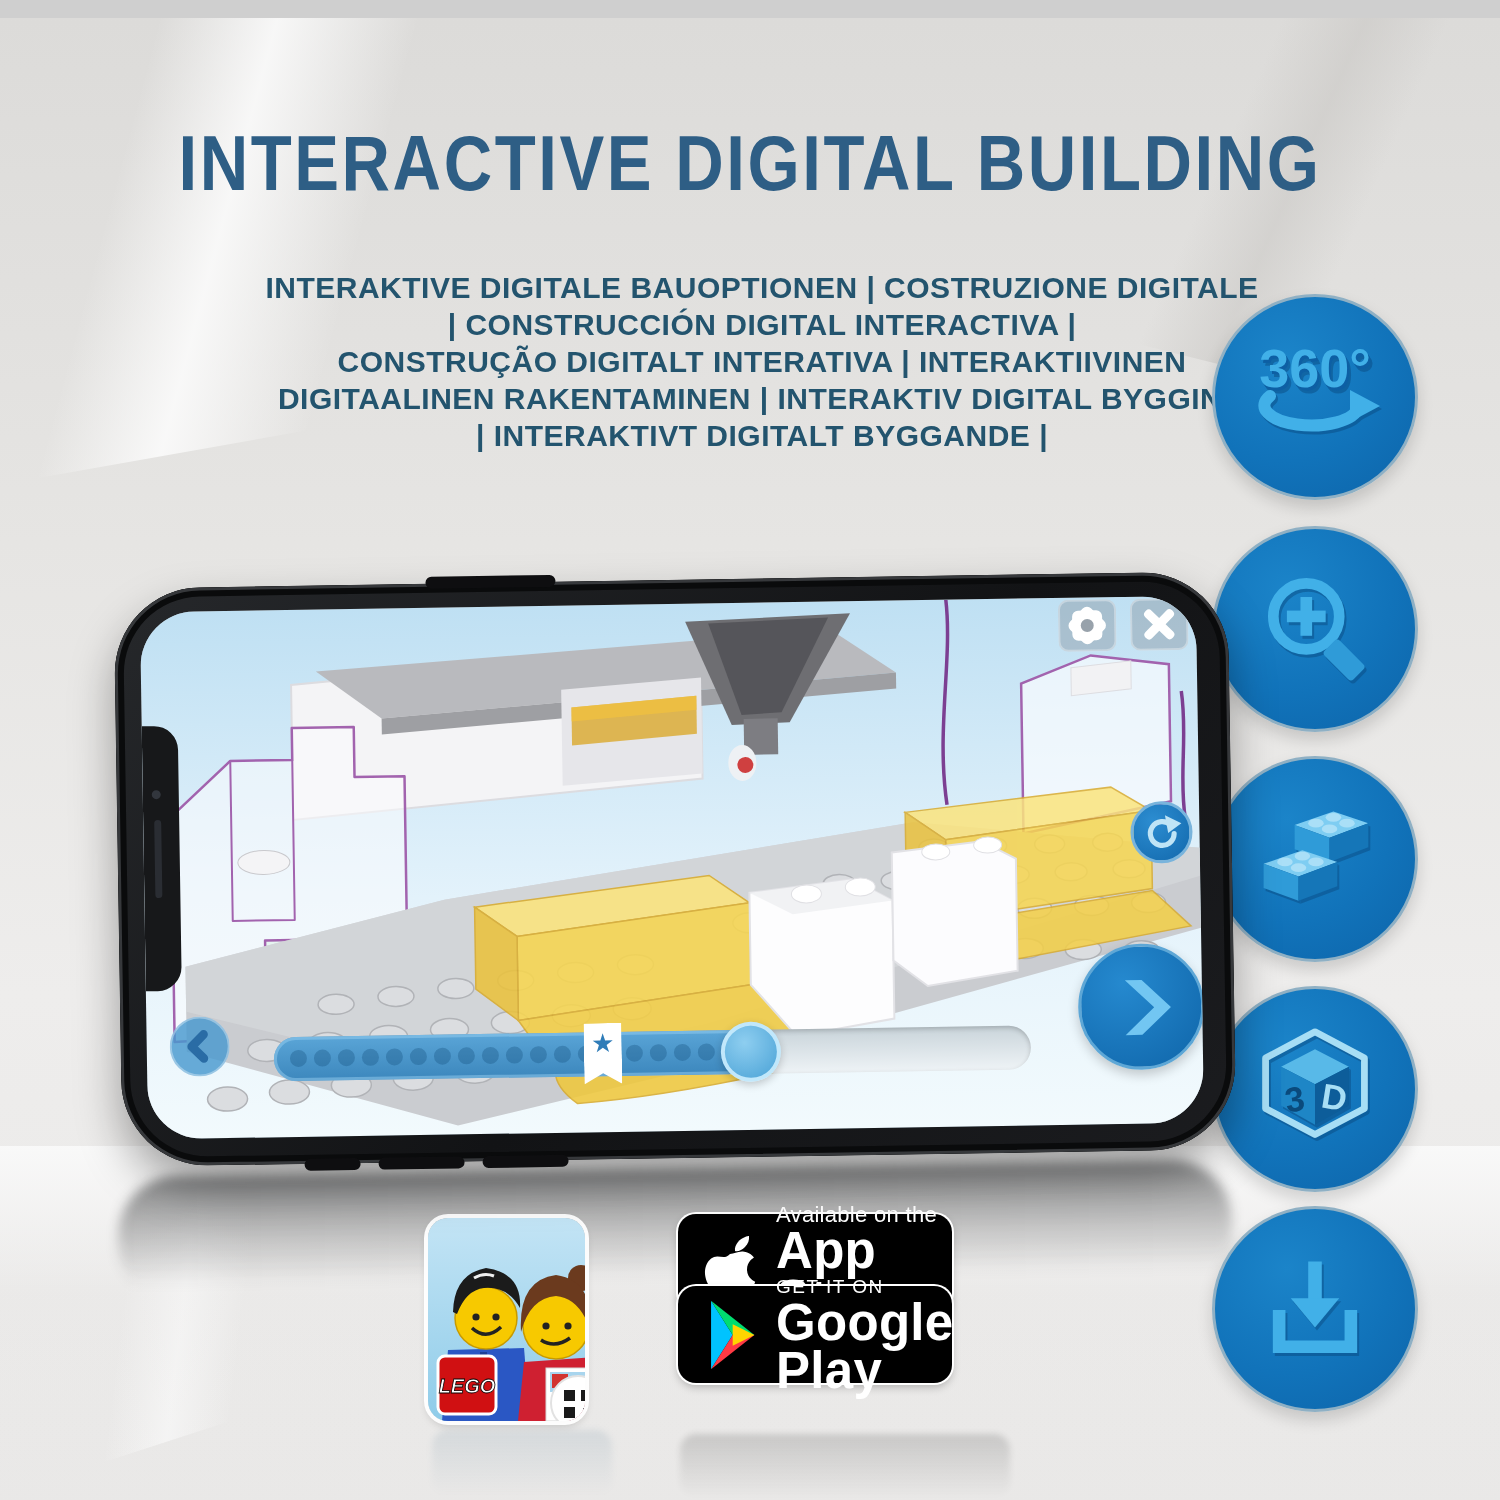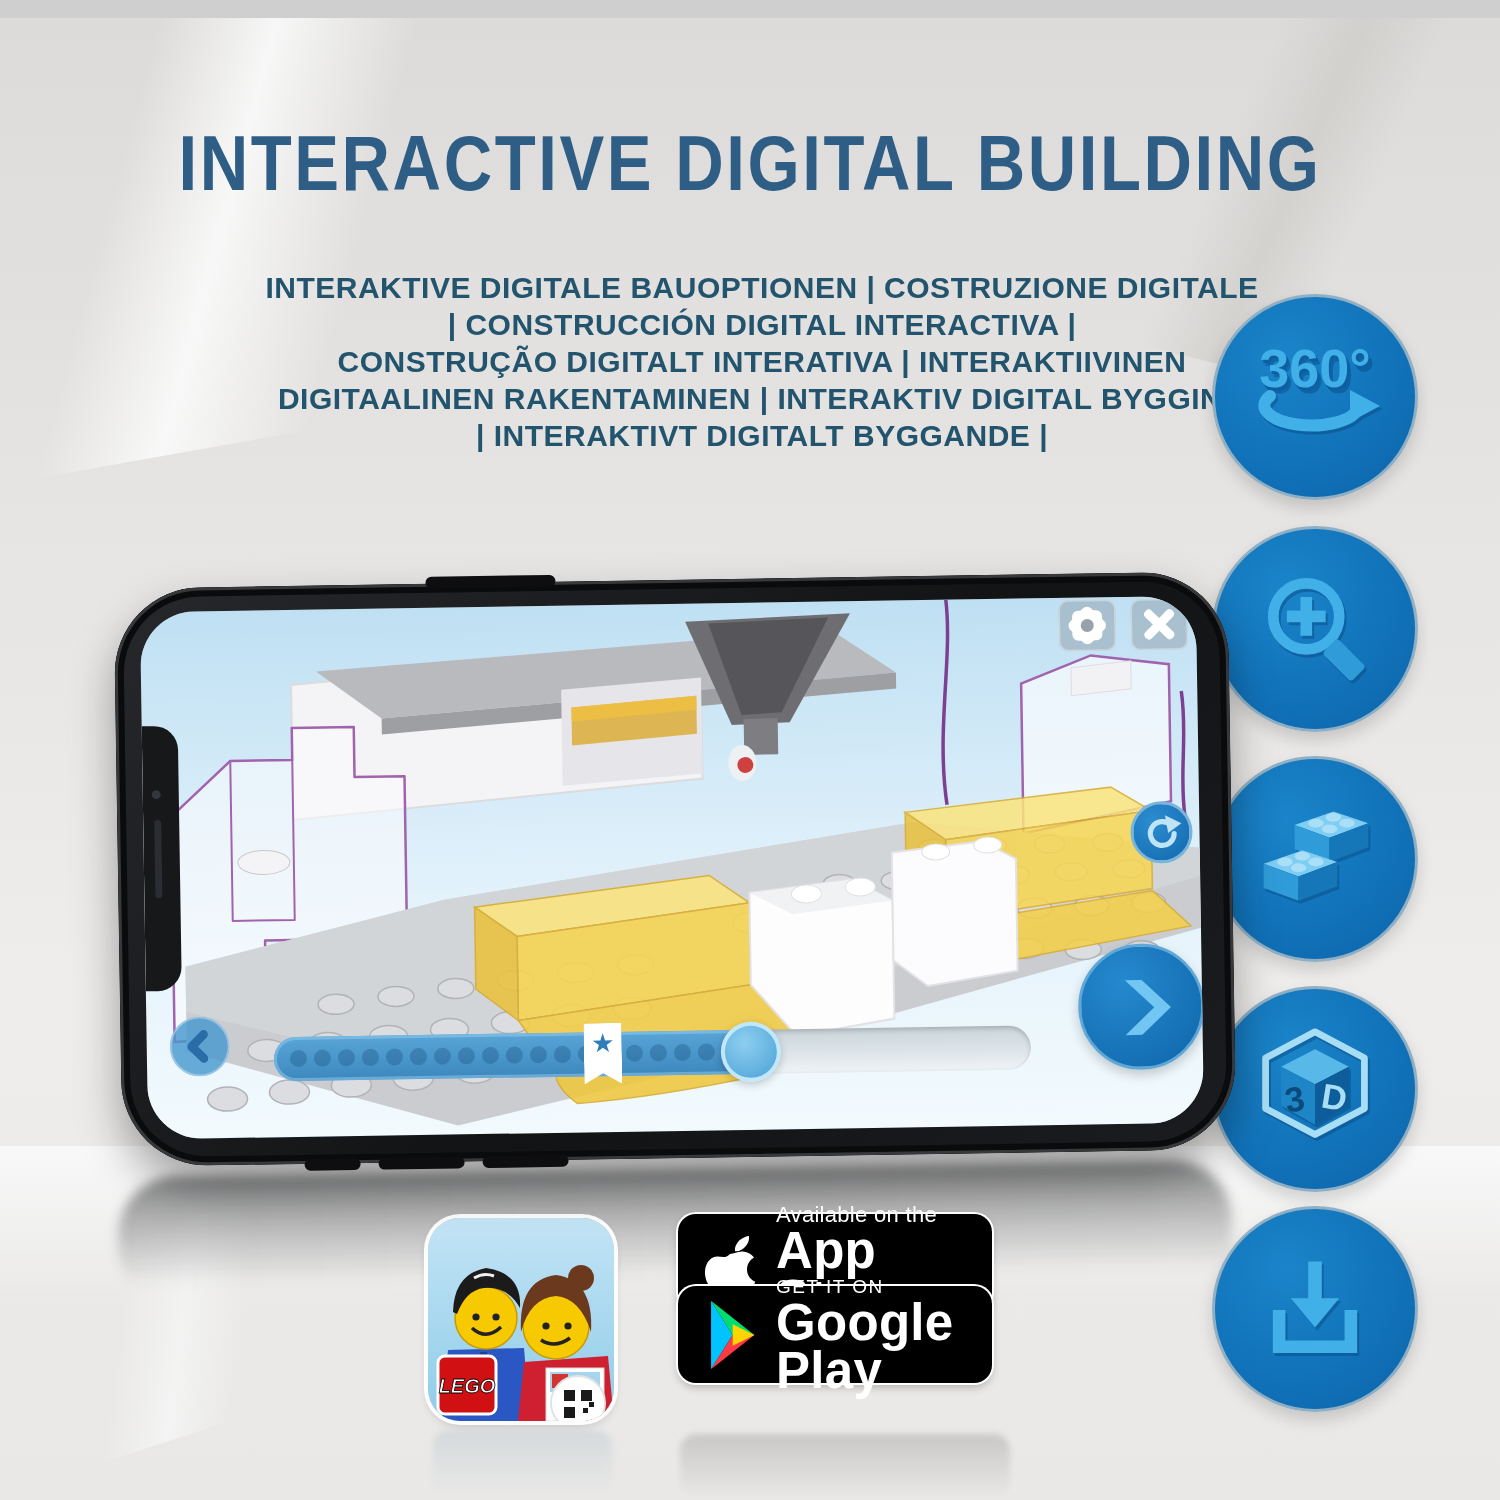--- a/index.html
+++ b/index.html
@@ -81,23 +81,23 @@
 
   
   .phone-mirror{left:118px;top:1150px;width:1114px;height:130px;border-radius:60px;z-index:1;
     background:linear-gradient(180deg,rgba(28,30,32,.5),rgba(28,30,32,0) 85%);
     filter:blur(6px);transform:rotate(-0.9deg);}
   .smudge{filter:blur(3px);opacity:.28;border-radius:16px;z-index:1;}
   .sm1{left:432px;top:1412px;width:180px;height:66px;background:linear-gradient(180deg,rgba(110,140,160,.6),rgba(110,140,160,0));}
   .sm2{left:680px;top:1416px;width:330px;height:64px;background:linear-gradient(180deg,rgba(35,35,35,.6),rgba(35,35,35,0));}
 
   
-  .lego-app{left:428px;top:1200px;width:186px;height:203px;border-radius:32px;overflow:hidden;z-index:4;
+  .lego-app{left:428px;top:1200px;width:157px;height:203px;border-radius:20px;overflow:hidden;z-index:4;
     box-shadow:0 0 0 4px rgba(255,255,255,.95),0 4px 10px rgba(0,0,0,.2);}
-  .storebadge{left:678px;width:314px;height:97px;background:#000;border-radius:18px;z-index:4;box-sizing:border-box;
+  .storebadge{left:678px;width:274px;height:97px;background:#000;border-radius:18px;z-index:4;box-sizing:border-box;
     box-shadow:0 0 0 2px #fff,0 4px 9px rgba(0,0,0,.25);display:flex;align-items:center;color:#fff;}
   .bstore{top:1196px;} .bplay{top:1268px;}
   .badge-art{margin-left:24px;flex:none;}
   .badge-text{margin-left:18px;display:flex;flex-direction:column;}
   .tagline{font-size:22px;line-height:24px;letter-spacing:.3px;}
   .tagline-play{font-size:19px;letter-spacing:1.5px;}
   .storename{font-size:51px;font-weight:700;line-height:48px;letter-spacing:.3px;}
 </style>
 </head>
 <body>

